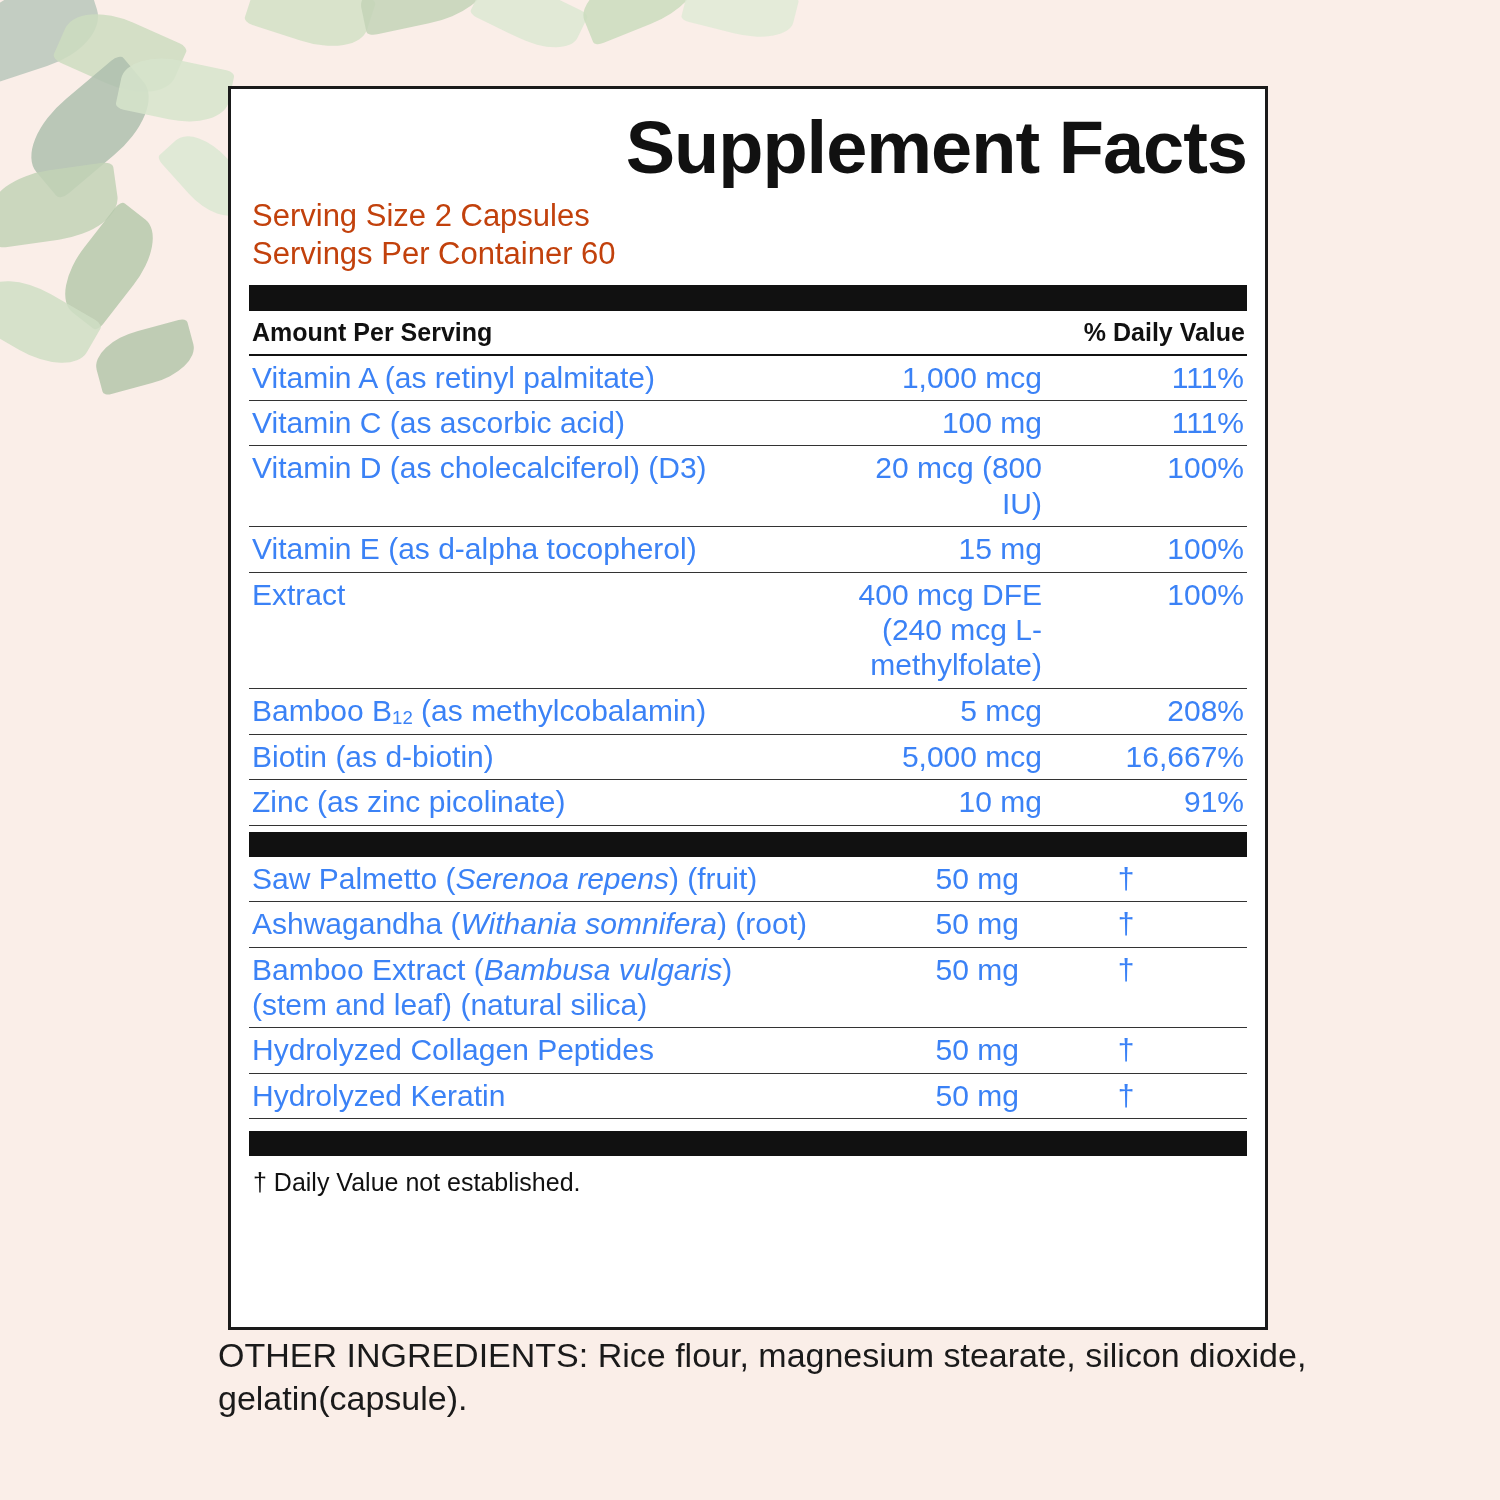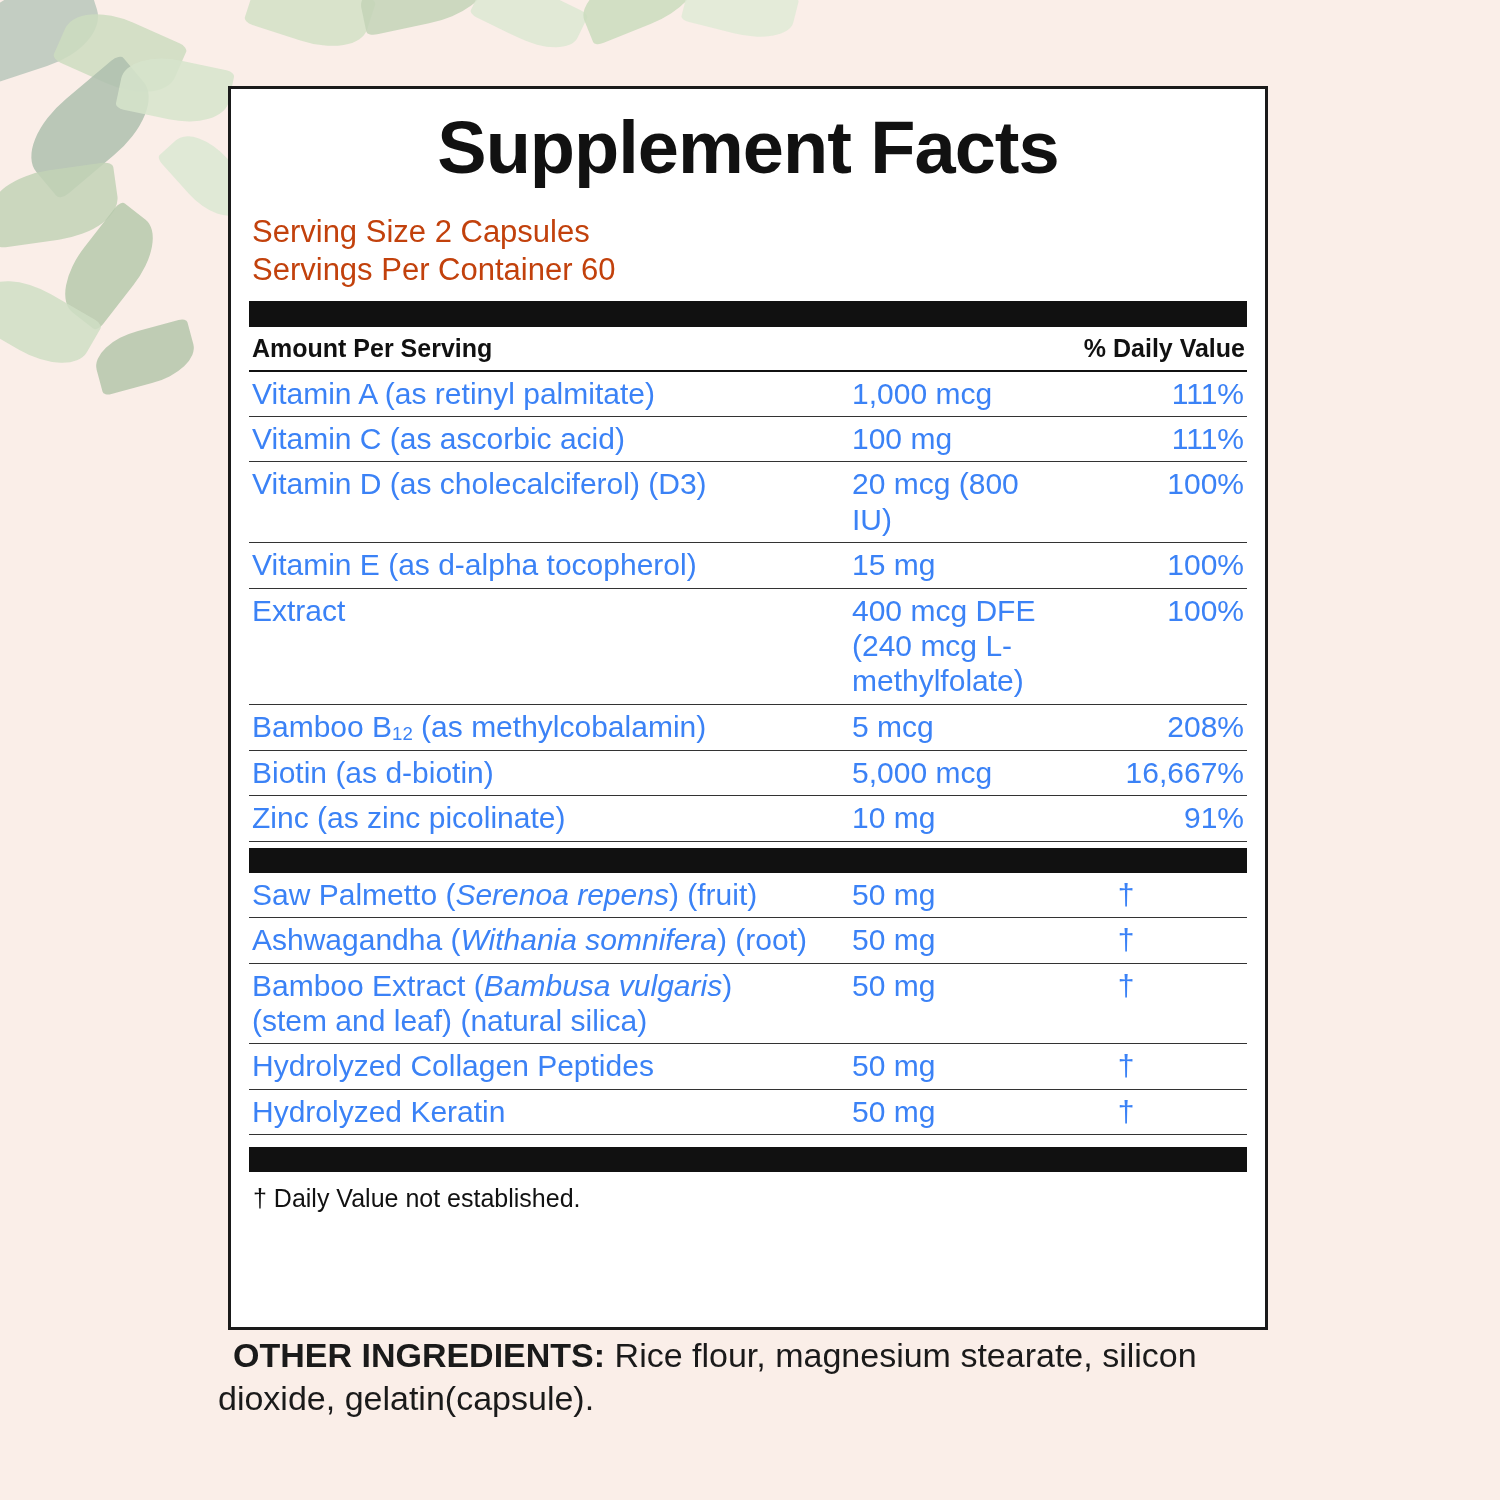--- a/index.html
+++ b/index.html
@@ -33,26 +33,26 @@
     top: 86px;
     width: 1040px;
     height: 1244px;
     background: #ffffff;
     border: 3px solid #1a1a1a;
     box-sizing: border-box;
     padding: 0 18px;
   }
 
   .title {
-    text-align: center;
+    text-align: right;
     font-size: 74px;
     font-weight: bold;
     letter-spacing: -1px;
     color: #111;
-    margin: 22px 0 28px 0;
+    margin: 22px 0 12px 0;
     line-height: 1;
   }
 
   .serving-block {
     font-size: 31px;
     color: #c2410c;
     line-height: 1.22;
     padding-left: 3px;
   }
 
@@ -90,21 +90,21 @@
     line-height: 1.18;
   }
   table.facts tr.no-rule td {
     border-bottom: none;
     padding-bottom: 0;
   }
   table.facts tr.cont td {
     padding-top: 0;
   }
   .c-name { width: 600px; padding-left: 3px !important; }
-  .c-amt  { text-align: left; padding-right: 12px !important; margin-left: 33px; }
+  .c-amt  { text-align: right; padding-right: 12px !important; margin-left: 33px; }
   .c-dv   { text-align: right; width: 190px; padding-right: 3px !important; }
   .c-dv.dagger { text-align: center; padding-right: 26px !important; }
 
   i.bot { font-style: italic; }
 
   .sub { font-size: 0.62em; vertical-align: -0.18em; letter-spacing: 0; }
 
   .footnote {
     font-size: 25px;
     color: #111;
@@ -114,22 +114,21 @@
   .other {
     position: absolute;
     left: 218px;
     top: 1334px;
     width: 1095px;
     font-size: 34px;
     color: #1a1a1a;
     line-height: 1.25;
   }
   .other b {
-    font-weight: bold;
-    margin-left: 15px;
+    font-weight: normal;
   }
 </style>
 </head>
 <body>
 
 <div class="leaf-deco" style="left:0;top:0;width:520px;height:430px;">
   <div class="leaf" style="left:-30px;top:-10px;width:130px;height:78px;background:#b9c7bb;transform:rotate(-18deg);"></div>
   <div class="leaf" style="left:60px;top:20px;width:120px;height:66px;background:#cddcc0;transform:rotate(24deg);"></div>
   <div class="leaf" style="left:20px;top:90px;width:140px;height:74px;background:#aebfae;transform:rotate(-40deg);"></div>
   <div class="leaf" style="left:120px;top:60px;width:110px;height:60px;background:#d6e4cb;transform:rotate(12deg);"></div>

